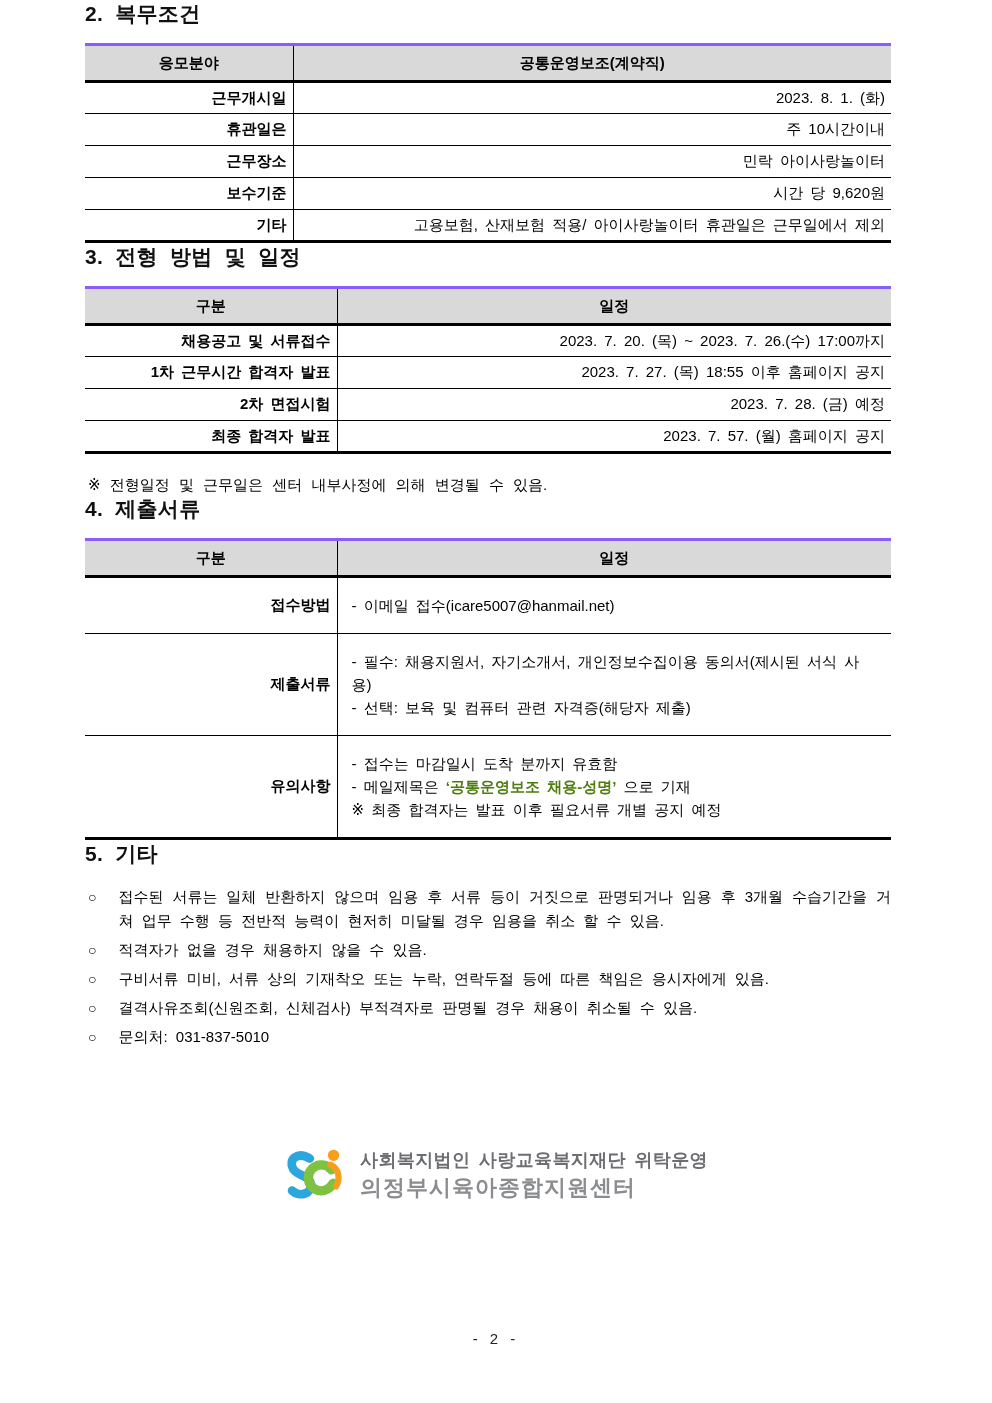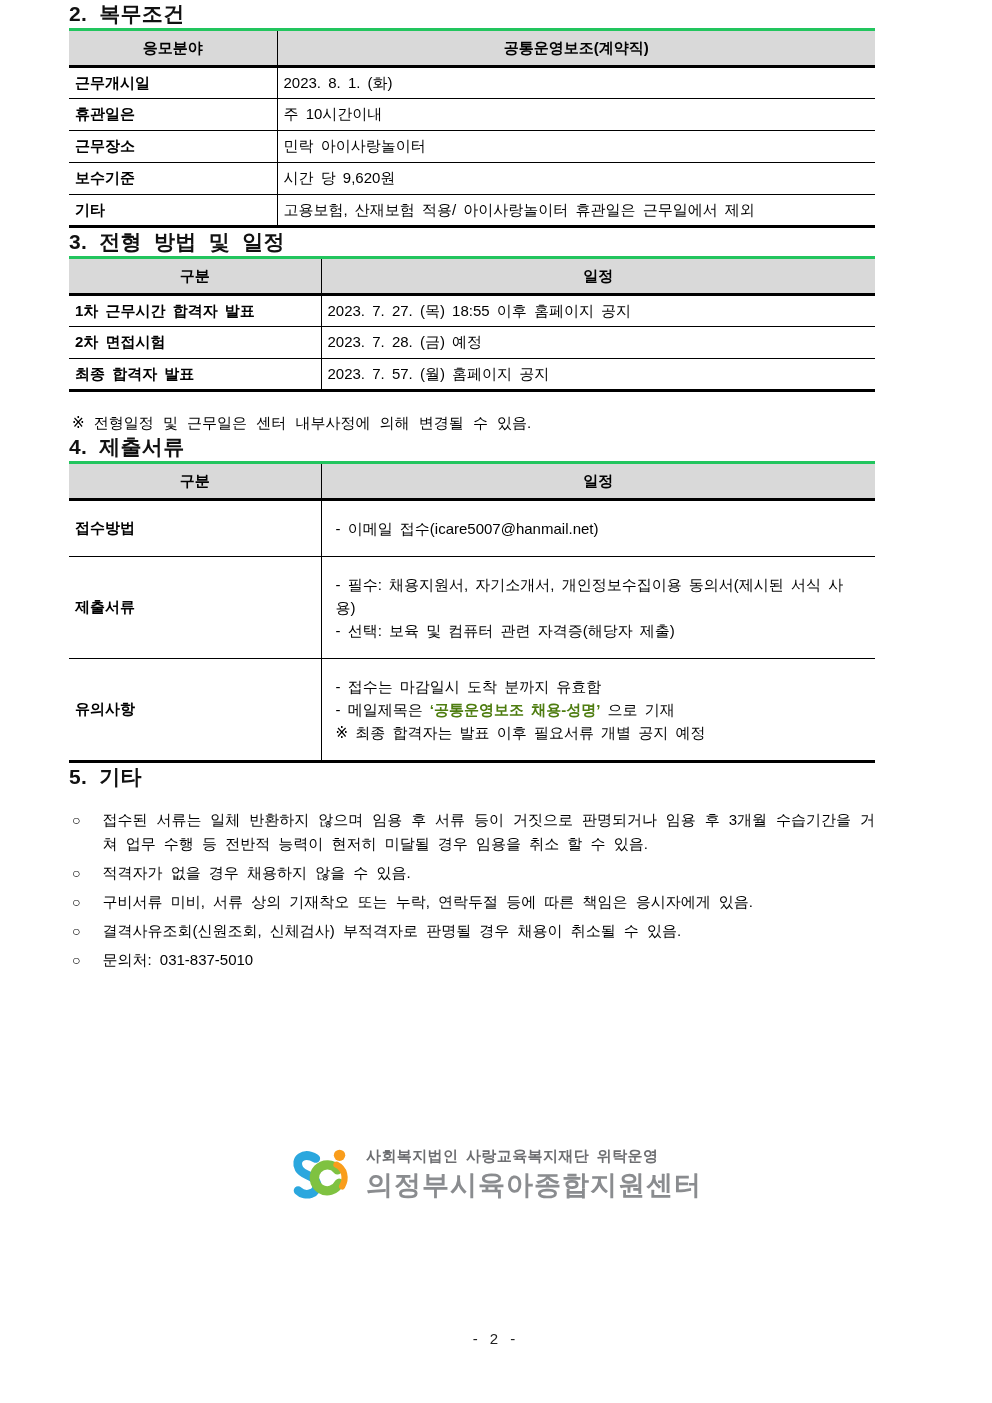--- a/index.html
+++ b/index.html
@@ -6,55 +6,56 @@
   html, body { margin: 0; padding: 0; background: #ffffff; }
   .page {
     position: relative;
     width: 992px;
     height: 1403px;
     background: #ffffff;
     font-family: "Liberation Sans", "DejaVu Sans", sans-serif;
     color: #000;
     overflow: hidden;
   }
-  .content { position: absolute; left: 69px; top: 0; width: 806px; }
+  .content { position: absolute; left: 85px; top: 0; width: 806px; }
 
   h2.sec {
     margin: 0;
     font-size: 21px;
     font-weight: 700;
     color: #111;
     letter-spacing: 0.3px;
     word-spacing: 6px;
   }
   .mt-first { margin-top: 74px; }
   .mt-s3 { margin-top: 44px; }
   .mt-s4 { margin-top: 40px; }
   .mt-s5 { margin-top: 28px; }
 
   table.tbl {
     width: 100%;
     border-collapse: collapse;
-    border-top: 3px solid #22c55e;
+    border-top: 3px solid #8b5cf6;
     border-bottom: 3px solid #000;
+    margin-top: 15px;
     font-size: 15px;
     word-spacing: 3px;
   }
   .tbl th {
     background: #d9d9d9;
     border-bottom: 3px solid #000;
     font-weight: 700;
     height: 37px;
     text-align: center;
     padding: 0 6px;
   }
   .tbl td {
     border-bottom: 1px solid #000;
     height: 32px;
-    text-align: left;
+    text-align: right;
     padding: 0 6px;
   }
   .tbl tbody tr:last-child td { border-bottom: none; }
   .tbl .lbl { border-right: 1px solid #000; font-weight: 700; }
   .t1 .lbl { width: 208px; }
   .t2 .lbl, .t3 .lbl { width: 252px; }
 
   .t3 td.val {
     text-align: left;
     height: auto;
@@ -86,29 +87,30 @@
     position: absolute;
     top: 1146px;
     left: 50%;
     transform: translateX(-50%);
     display: flex;
     align-items: center;
     gap: 8px;
     white-space: nowrap;
   }
   .logo-text .tagline {
-    font-size: 15px;
+    font-size: 18px;
     font-weight: 700;
     color: #6d6e71;
     letter-spacing: 0.4px;
     word-spacing: 3px;
     margin-bottom: 1px;
+    text-align: center;
   }
   .logo-text .orgname {
-    font-size: 27px;
+    font-size: 22px;
     font-weight: 600;
     color: #8a8c8f;
     letter-spacing: 1px;
   }
 
   .pagenum {
     position: absolute;
     top: 1330px;
     left: 0;
     width: 100%;
@@ -158,20 +160,24 @@
 
     <h2 class="sec mt-s3">3. 전형 방법 및 일정</h2>
     <table class="tbl t2">
       <thead>
         <tr>
           <th class="lbl">구분</th>
           <th>일정</th>
         </tr>
       </thead>
       <tbody>
+        <tr>
+          <td class="lbl">채용공고 및 서류접수</td>
+          <td>2023. 7. 20. (목) ~ 2023. 7. 26.(수) 17:00까지</td>
+        </tr>
         <tr>
           <td class="lbl">1차 근무시간 합격자 발표</td>
           <td>2023. 7. 27. (목) 18:55 이후 홈페이지 공지</td>
         </tr>
         <tr>
           <td class="lbl">2차 면접시험</td>
           <td>2023. 7. 28. (금) 예정</td>
         </tr>
         <tr>
           <td class="lbl">최종 합격자 발표</td>

